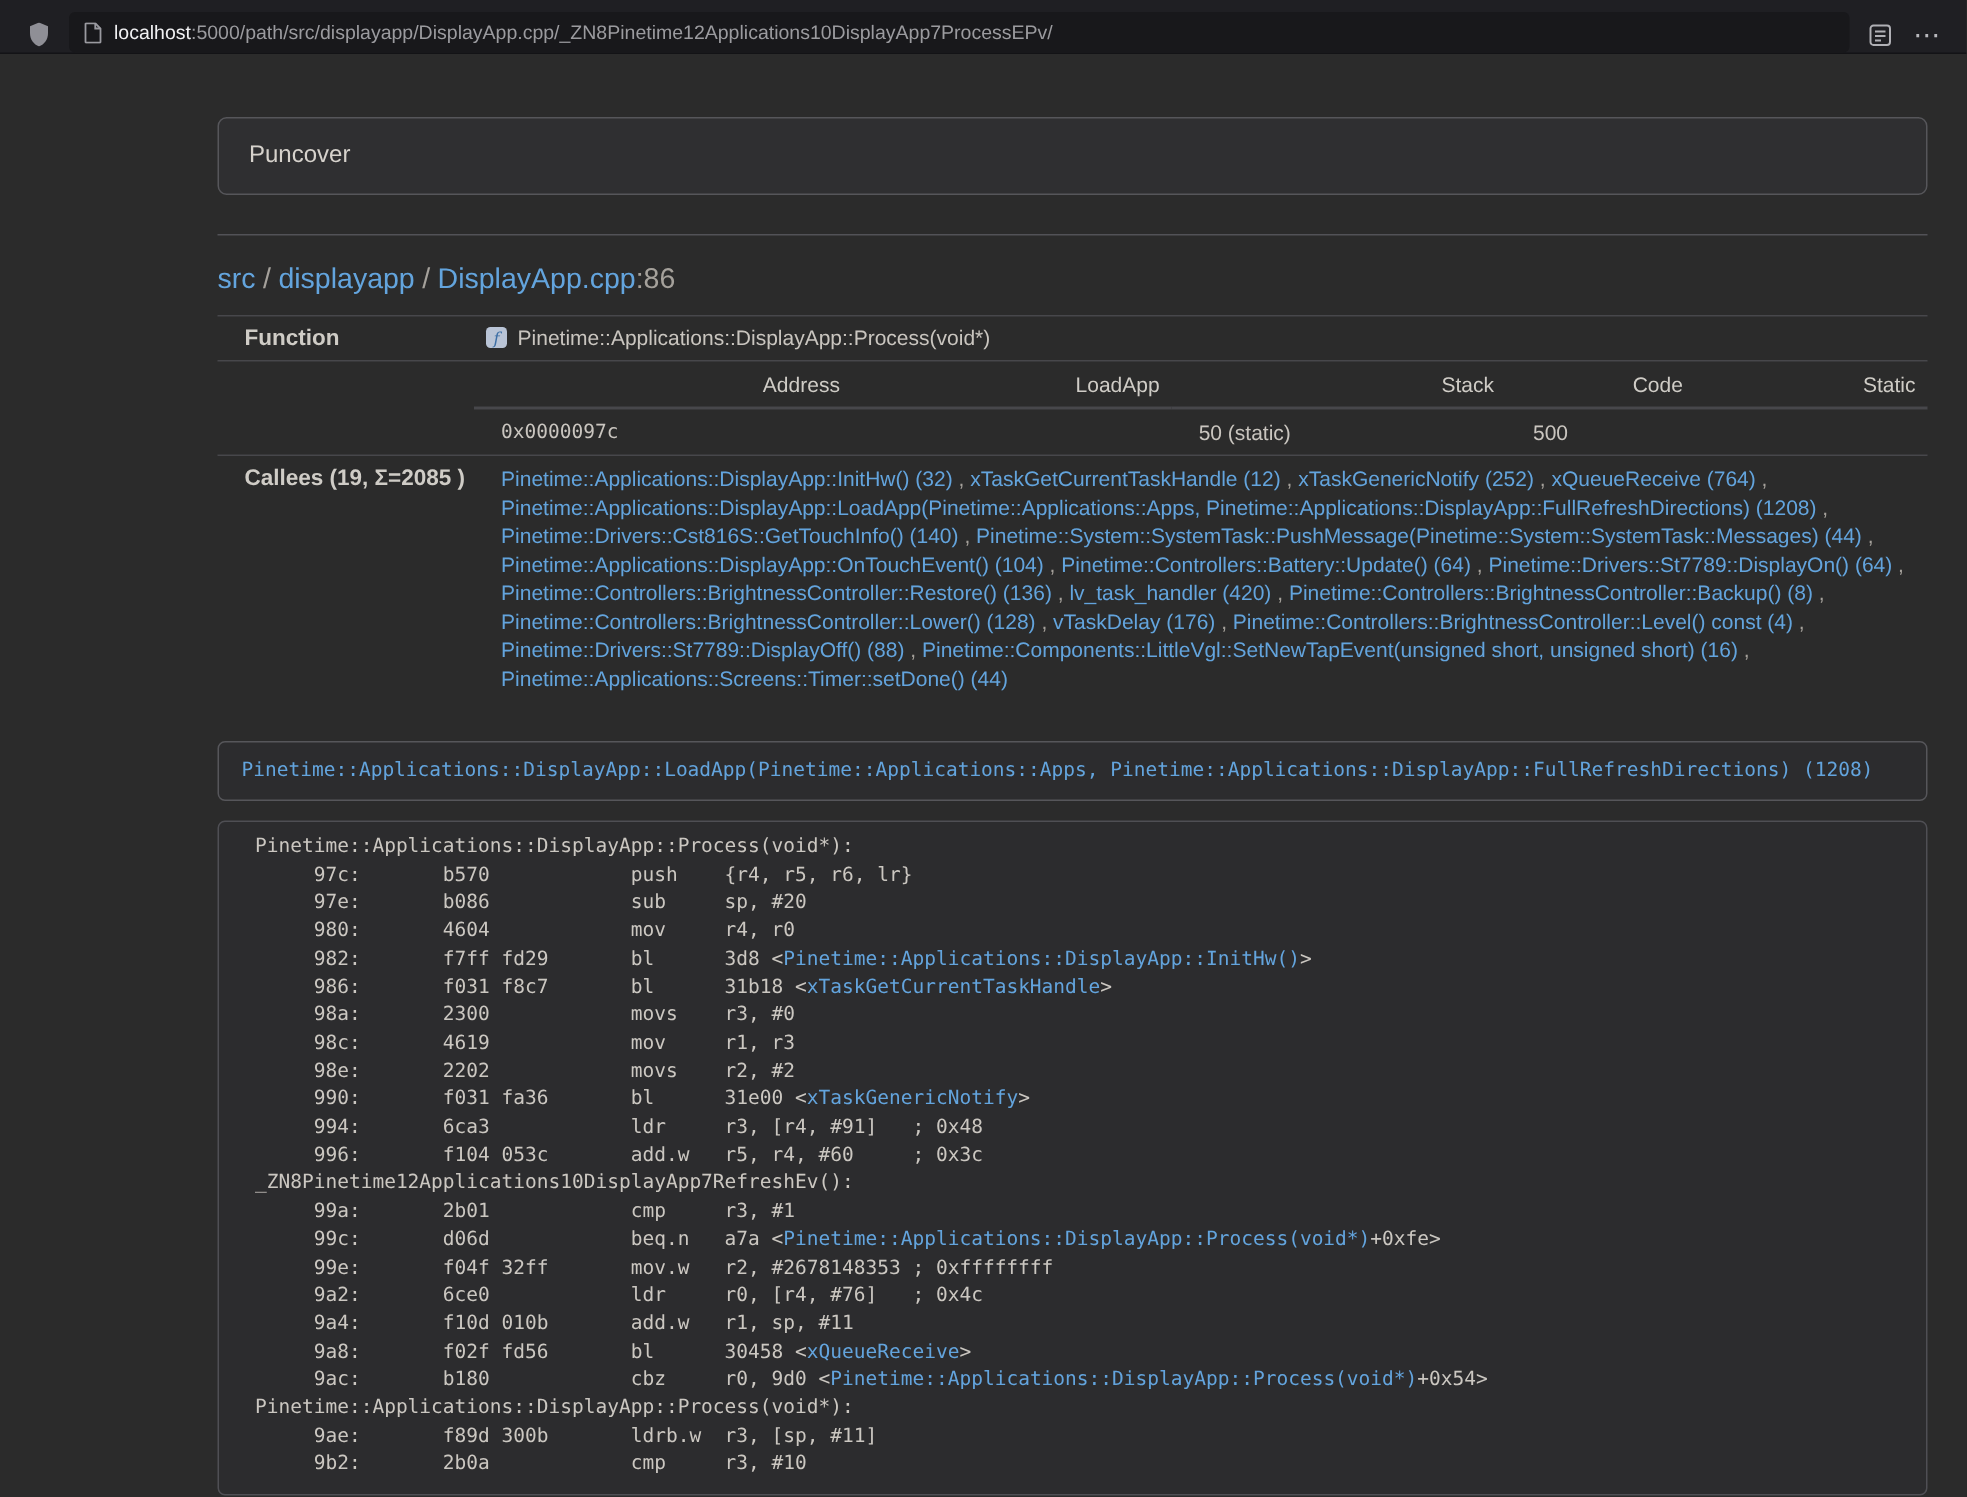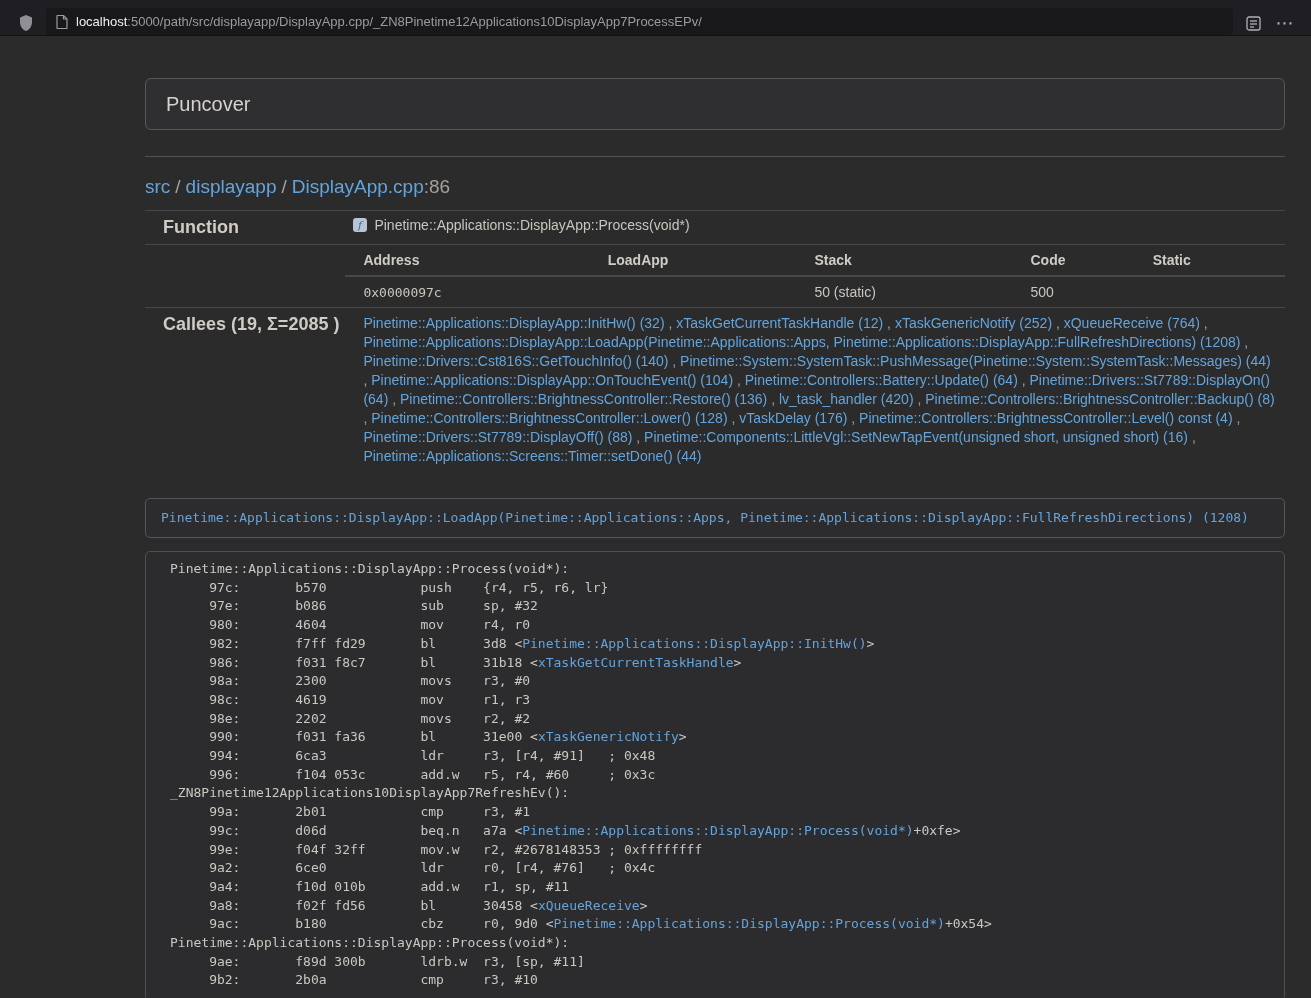--- a/index.html
+++ b/index.html
@@ -23,41 +23,41 @@
   .url-text{font-size:13px;color:#9b9b9f;white-space:nowrap;overflow:hidden}
   .url-host{color:#f1f1f3}
   .dots{font-size:18px;color:#b9b9bd;line-height:1;letter-spacing:1px}
 
   
   .content{padding-top:42px}
   .container{width:1140px;margin-left:145px}
 
   .jumbotron{background:var(--panel-bg);border:1px solid var(--border);border-radius:6px;
              padding:13px 20px}
-  .jumbotron .title{font-size:20px;font-weight:500;color:#d6d2cc;line-height:24px}
+  .jumbotron .title{font-size:16px;font-weight:500;color:#d6d2cc;line-height:24px}
 
   hr.rule{border:none;border-top:1px solid #525257;margin:26px 0 0 0}
 
   .breadcrumb{margin-top:20px;font-size:19px;line-height:20px}
   .bc-sep{color:var(--muted);margin:0 5px}
   .bc-line{color:var(--muted)}
 
   
   table{border-collapse:collapse}
   .main-table{width:100%;margin-top:13px}
   .main-table > tbody > tr > th,
   .main-table > tbody > tr > td{border-top:1px solid var(--line);vertical-align:top;text-align:left}
   .main-table > tbody > tr > th{width:148px;font-weight:bold;color:#cfccc6;
-        padding:6px 6px 6px 18px;white-space:nowrap;font-size:18px}
+        padding:6px 6px 6px 18px;white-space:nowrap;font-size:15px}
   .main-table > tbody > tr > td{padding:6px 8px 6px 18px}
   td.fn-cell{padding:6px 8px 6px 7px !important}
   td.inner-holder{padding:0 !important}
   .fn-icon{vertical-align:-3px;margin-right:6px}
   .inner-table{width:100%}
-  .inner-table th{font-weight:bold;color:#cfccc6;text-align:left;
+  .inner-table th{font-weight:normal;color:#cfccc6;text-align:right;
         padding:7px 8px 7px 18px;border-bottom:2px solid var(--line)}
   .inner-table td{padding:7px 8px 7px 18px}
   .mono{font-family:"DejaVu Sans Mono",monospace;font-size:13px}
   td.callees-cell{line-height:19px}
   .callee-sep{color:var(--muted)}
 
   
   .symbol-banner{margin-top:26px;background:var(--pre-bg);border:1px solid var(--border);
         border-radius:5px;padding:10px 15px;font-family:"DejaVu Sans Mono",monospace;
         font-size:13px;line-height:18px;color:var(--link);white-space:nowrap;overflow:hidden}
@@ -150,21 +150,21 @@
           <td class="callees-cell"><a>Pinetime::Applications::DisplayApp::InitHw() (32)</a><span class="callee-sep"> , </span><a>xTaskGetCurrentTaskHandle (12)</a><span class="callee-sep"> , </span><a>xTaskGenericNotify (252)</a><span class="callee-sep"> , </span><a>xQueueReceive (764)</a><span class="callee-sep"> , </span><a>Pinetime::Applications::DisplayApp::LoadApp(Pinetime::Applications::Apps, Pinetime::Applications::DisplayApp::FullRefreshDirections) (1208)</a><span class="callee-sep"> , </span><a>Pinetime::Drivers::Cst816S::GetTouchInfo() (140)</a><span class="callee-sep"> , </span><a>Pinetime::System::SystemTask::PushMessage(Pinetime::System::SystemTask::Messages) (44)</a><span class="callee-sep"> , </span><a>Pinetime::Applications::DisplayApp::OnTouchEvent() (104)</a><span class="callee-sep"> , </span><a>Pinetime::Controllers::Battery::Update() (64)</a><span class="callee-sep"> , </span><a>Pinetime::Drivers::St7789::DisplayOn() (64)</a><span class="callee-sep"> , </span><a>Pinetime::Controllers::BrightnessController::Restore() (136)</a><span class="callee-sep"> , </span><a>lv_task_handler (420)</a><span class="callee-sep"> , </span><a>Pinetime::Controllers::BrightnessController::Backup() (8)</a><span class="callee-sep"> , </span><a>Pinetime::Controllers::BrightnessController::Lower() (128)</a><span class="callee-sep"> , </span><a>vTaskDelay (176)</a><span class="callee-sep"> , </span><a>Pinetime::Controllers::BrightnessController::Level() const (4)</a><span class="callee-sep"> , </span><a>Pinetime::Drivers::St7789::DisplayOff() (88)</a><span class="callee-sep"> , </span><a>Pinetime::Components::LittleVgl::SetNewTapEvent(unsigned short, unsigned short) (16)</a><span class="callee-sep"> , </span><a>Pinetime::Applications::Screens::Timer::setDone() (44)</a></td>
         </tr>
       </tbody>
     </table>
 
     <div class="symbol-banner">Pinetime::Applications::DisplayApp::LoadApp(Pinetime::Applications::Apps, Pinetime::Applications::DisplayApp::FullRefreshDirections) (1208)</div>
 
     <div class="code-panel">
       <pre><span>Pinetime::Applications::DisplayApp::Process(void*):</span>
 <span>     97c:	b570      	push	{r4, r5, r6, lr}</span>
-<span>     97e:	b086      	sub	sp, #32</span>
+<span>     97e:	b086      	sub	sp, #20</span>
 <span>     980:	4604      	mov	r4, r0</span>
 <span>     982:	f7ff fd29 	bl	3d8 &lt;</span><a>Pinetime::Applications::DisplayApp::InitHw()</a><span>&gt;</span>
 <span>     986:	f031 f8c7 	bl	31b18 &lt;</span><a>xTaskGetCurrentTaskHandle</a><span>&gt;</span>
 <span>     98a:	2300      	movs	r3, #0</span>
 <span>     98c:	4619      	mov	r1, r3</span>
 <span>     98e:	2202      	movs	r2, #2</span>
 <span>     990:	f031 fa36 	bl	31e00 &lt;</span><a>xTaskGenericNotify</a><span>&gt;</span>
 <span>     994:	6ca3      	ldr	r3, [r4, #91]	; 0x48</span>
 <span>     996:	f104 053c 	add.w	r5, r4, #60	; 0x3c</span>
 <span>_ZN8Pinetime12Applications10DisplayApp7RefreshEv():</span>

